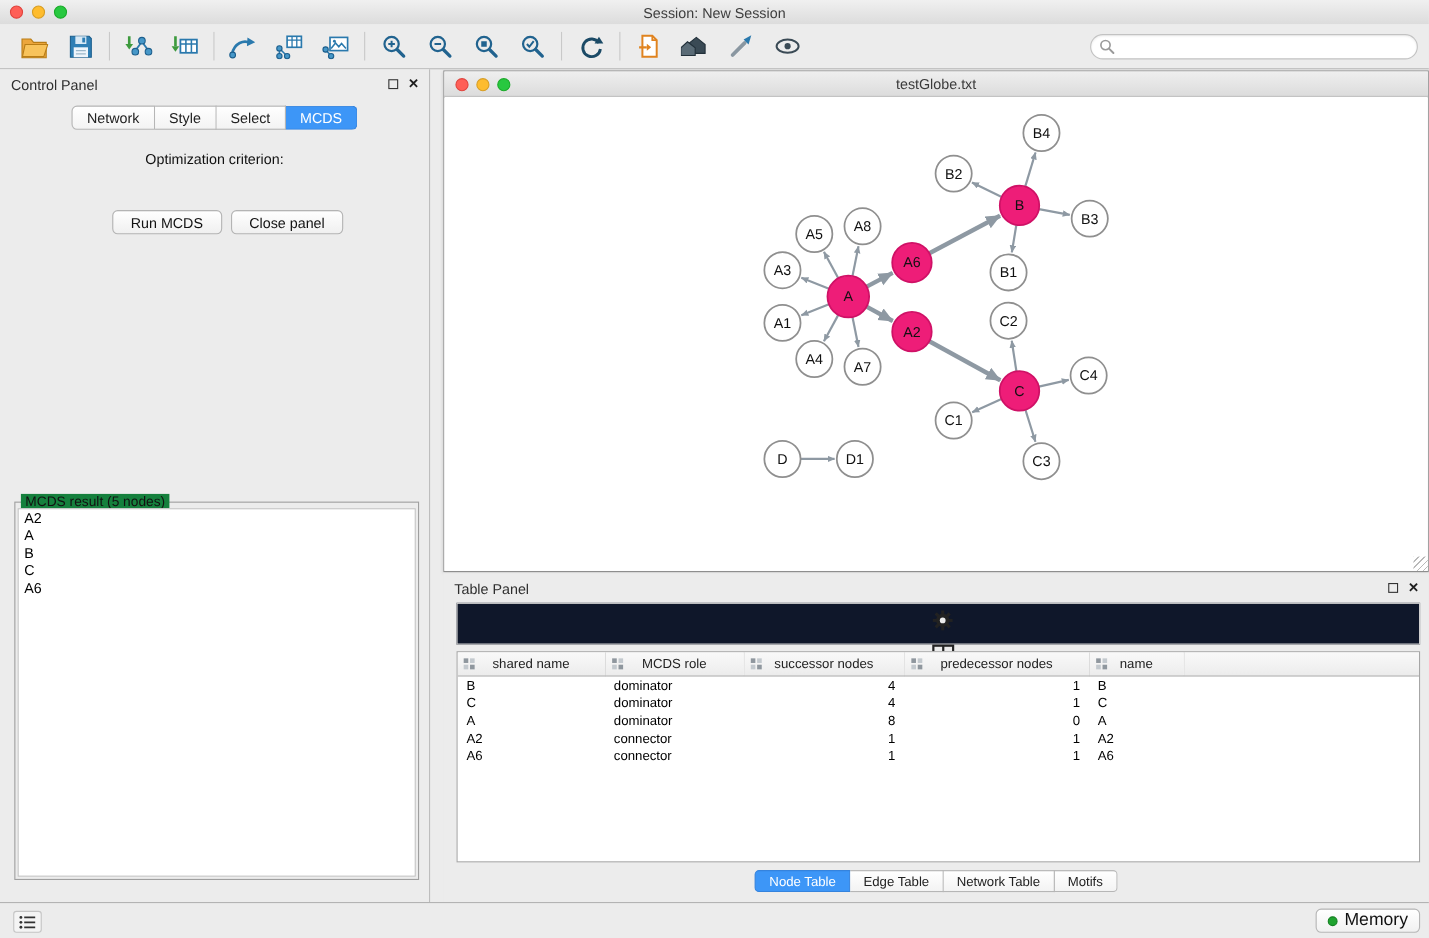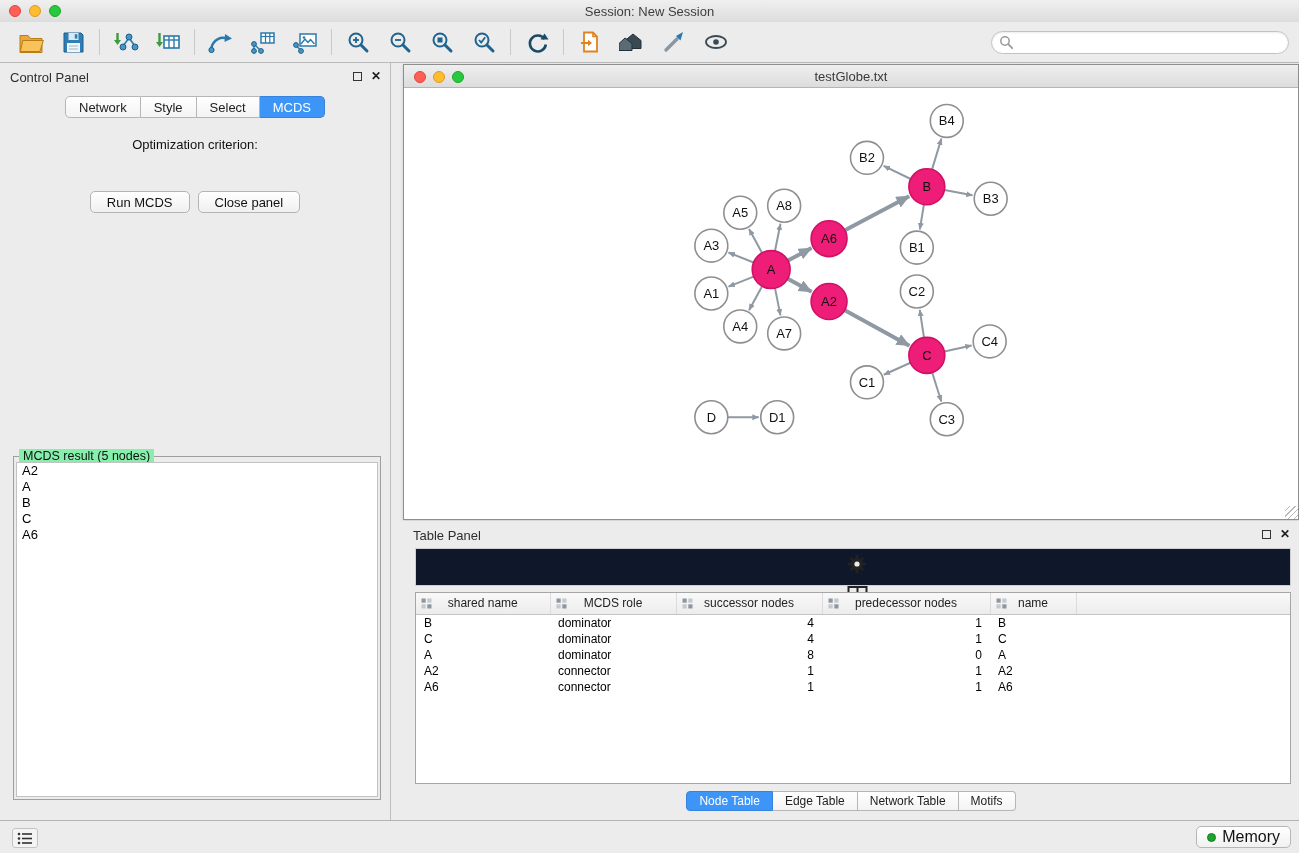--- a/index.html
+++ b/index.html
@@ -31,24 +31,24 @@
 .seg:first-child{border-left:1px solid #b6b6b6;border-radius:5px 0 0 5px;}
 .seg:last-child{border-radius:0 5px 5px 0;}
 .seg.active{background:#3d96f7;border-color:#3583dd;color:#fff;}
 .opt-label{position:absolute;top:74px;width:100%;text-align:center;font-size:13px;color:#111;}
 .dropdown{position:absolute;left:43px;top:94px;width:313px;height:23px;background:#fff;border:1px solid #b3b3b3;border-radius:4px;display:flex;align-items:center;overflow:hidden;}
 .dropdown-text{flex:1;font-size:13px;padding-left:8px;color:#111;white-space:nowrap;}
 .dropdown-stepper{width:19px;align-self:stretch;background:linear-gradient(#6db1fc,#2e7ef5);display:flex;flex-direction:column;align-items:center;justify-content:center;gap:2px;}
 .chev{width:0;height:0;border-left:3.5px solid transparent;border-right:3.5px solid transparent;}
 .chev.up{border-bottom:4px solid #fff;}
 .chev.down{border-top:4px solid #fff;}
-.btn-row{position:absolute;top:128px;left:0;width:100%;display:flex;justify-content:center;gap:8px;}
+.btn-row{position:absolute;top:128px;left:12px;width:100%;display:flex;justify-content:center;gap:8px;}
 .mac-btn{height:22px;padding:0 16px;background:linear-gradient(#fff,#f0f0f0);border:1px solid #b4b4b4;border-radius:5px;font-size:13px;color:#111;display:flex;align-items:center;white-space:nowrap;}
 .result-box{position:absolute;left:13px;right:9px;top:393px;bottom:20px;border:1px solid #9f9f9f;}
-.result-legend{position:absolute;top:-8px;left:5px;background:#86efac;padding:0 4px;font-size:12.5px;color:#111;white-space:nowrap;}
+.result-legend{position:absolute;top:-8px;left:5px;background:#15803d;padding:0 4px;font-size:12.5px;color:#111;white-space:nowrap;}
 .result-list{position:absolute;left:2px;right:2px;top:5px;bottom:2px;background:#fff;border:1px solid #c2c2c2;overflow:hidden;font-size:13px;color:#000;}
 .result-list div{padding:0 5px;line-height:16px;}
 
 
 .network-window{position:absolute;left:403px;top:64px;width:896px;height:456px;background:#fff;border:1px solid #8e8e8e;box-shadow:0 1px 3px rgba(0,0,0,.15);}
 .net-titlebar{position:relative;height:23px;background:linear-gradient(#efefef,#dcdcdc);border-bottom:1px solid #b5b5b5;display:flex;align-items:center;justify-content:center;font-size:13px;color:#3a3a3a;}
 .net-lights{position:absolute;left:10px;top:6px;display:flex;gap:7px;}
 .net-canvas{position:absolute;top:24px;left:0;right:0;bottom:0;background:#fff;overflow:hidden;}
 svg.graph{display:block;width:100%;height:100%;}
 .node-label{font-family:"Liberation Sans",sans-serif;font-size:13px;fill:#111;}

